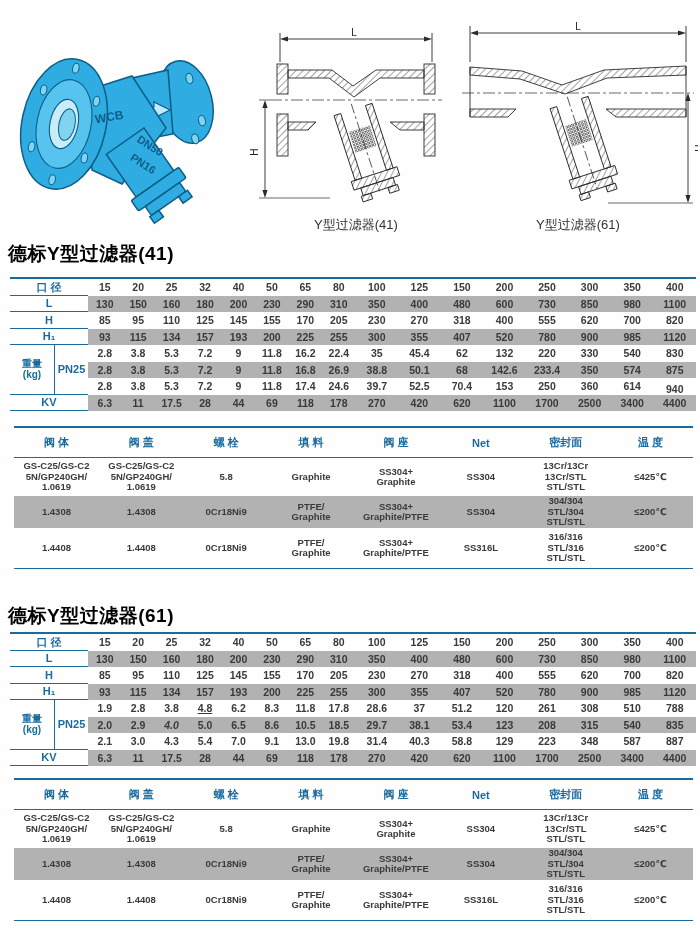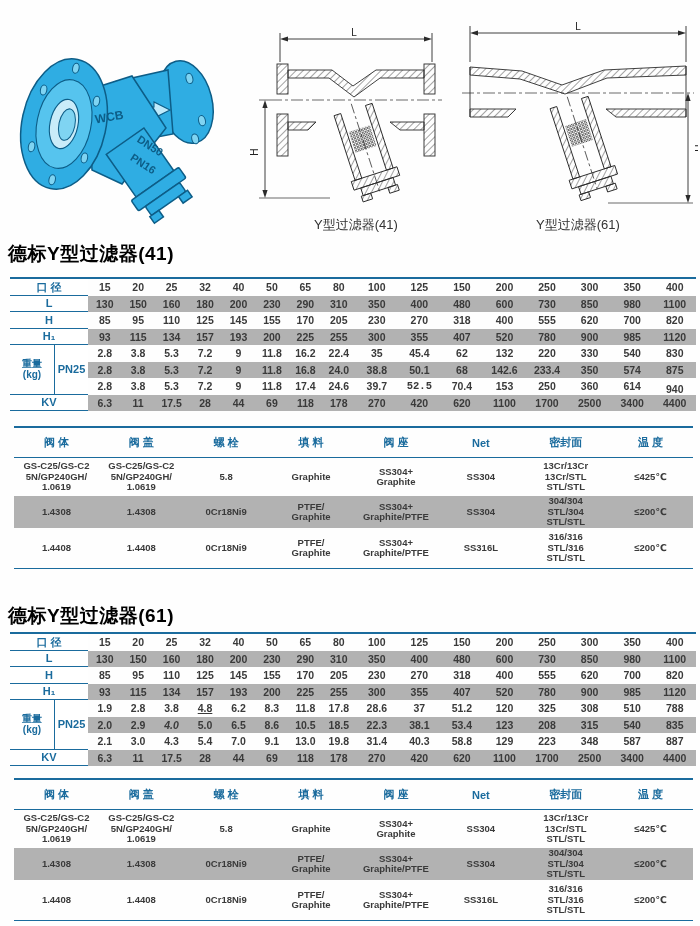--- a/index.html
+++ b/index.html
@@ -244,39 +244,39 @@
     <div class="dv" style="grid-area: 5 / 16;">330</div>
     <div class="dv" style="grid-area: 5 / 17;">540</div>
     <div class="dv" style="grid-area: 5 / 18;">830</div>
     <div class="dv sh" style="grid-area: 6 / 3;">2.8</div>
     <div class="dv sh" style="grid-area: 6 / 4;">3.8</div>
     <div class="dv sh" style="grid-area: 6 / 5;">5.3</div>
     <div class="dv sh" style="grid-area: 6 / 6;">7.2</div>
     <div class="dv sh" style="grid-area: 6 / 7;">9</div>
     <div class="dv sh" style="grid-area: 6 / 8;">11.8</div>
     <div class="dv sh" style="grid-area: 6 / 9;">16.8</div>
-    <div class="dv sh" style="grid-area: 6 / 10;">24.0</div>
+    <div class="dv sh" style="grid-area: 6 / 10;">26.9</div>
     <div class="dv sh" style="grid-area: 6 / 11;">38.8</div>
     <div class="dv sh" style="grid-area: 6 / 12;">50.1</div>
     <div class="dv sh" style="grid-area: 6 / 13;">68</div>
     <div class="dv sh" style="grid-area: 6 / 14;">142.6</div>
     <div class="dv sh" style="grid-area: 6 / 15;">233.4</div>
     <div class="dv sh" style="grid-area: 6 / 16;">350</div>
     <div class="dv sh" style="grid-area: 6 / 17;">574</div>
     <div class="dv sh" style="grid-area: 6 / 18;">875</div>
     <div class="dv" style="grid-area: 7 / 3;">2.8</div>
     <div class="dv" style="grid-area: 7 / 4;">3.8</div>
     <div class="dv" style="grid-area: 7 / 5;">5.3</div>
     <div class="dv" style="grid-area: 7 / 6;">7.2</div>
     <div class="dv" style="grid-area: 7 / 7;">9</div>
     <div class="dv" style="grid-area: 7 / 8;">11.8</div>
     <div class="dv" style="grid-area: 7 / 9;">17.4</div>
     <div class="dv" style="grid-area: 7 / 10;">24.6</div>
     <div class="dv" style="grid-area: 7 / 11;">39.7</div>
-    <div class="dv" style="grid-area: 7 / 12; font-family: Liberation Mono, monospace;">52.5</div>
+    <div class="dv" style="grid-area: 7 / 12;">52.5</div>
     <div class="dv" style="grid-area: 7 / 13;">70.4</div>
     <div class="dv" style="grid-area: 7 / 14;">153</div>
     <div class="dv" style="grid-area: 7 / 15;">250</div>
     <div class="dv" style="grid-area: 7 / 16;">360</div>
     <div class="dv" style="grid-area: 7 / 17;">614</div>
     <div class="dv" style="grid-area: 7 / 18; margin-top: 6px;">940</div>
     <div class="dl" style="grid-area: 8 / 1 / auto / 3;">KV</div>
     <div class="dv sh" style="grid-area: 8 / 3;">6.3</div>
     <div class="dv sh" style="grid-area: 8 / 4;">11</div>
     <div class="dv sh" style="grid-area: 8 / 5;">17.5</div>
@@ -424,33 +424,33 @@
     <div class="dv" style="grid-area: 5 / 5;">3.8</div>
     <div class="dv" style="grid-area: 5 / 6; text-decoration: underline;">4.8</div>
     <div class="dv" style="grid-area: 5 / 7;">6.2</div>
     <div class="dv" style="grid-area: 5 / 8;">8.3</div>
     <div class="dv" style="grid-area: 5 / 9;">11.8</div>
     <div class="dv" style="grid-area: 5 / 10;">17.8</div>
     <div class="dv" style="grid-area: 5 / 11;">28.6</div>
     <div class="dv" style="grid-area: 5 / 12;">37</div>
     <div class="dv" style="grid-area: 5 / 13;">51.2</div>
     <div class="dv" style="grid-area: 5 / 14;">120</div>
-    <div class="dv" style="grid-area: 5 / 15;">325</div>
+    <div class="dv" style="grid-area: 5 / 15;">261</div>
     <div class="dv" style="grid-area: 5 / 16;">308</div>
     <div class="dv" style="grid-area: 5 / 17;">510</div>
     <div class="dv" style="grid-area: 5 / 18;">788</div>
     <div class="dv sh" style="grid-area: 6 / 3;">2.0</div>
     <div class="dv sh" style="grid-area: 6 / 4;">2.9</div>
     <div class="dv sh" style="grid-area: 6 / 5; font-style: italic;">4.0</div>
     <div class="dv sh" style="grid-area: 6 / 6;">5.0</div>
     <div class="dv sh" style="grid-area: 6 / 7;">6.5</div>
     <div class="dv sh" style="grid-area: 6 / 8;">8.6</div>
     <div class="dv sh" style="grid-area: 6 / 9;">10.5</div>
     <div class="dv sh" style="grid-area: 6 / 10;">18.5</div>
-    <div class="dv sh" style="grid-area: 6 / 11;">22.3</div>
+    <div class="dv sh" style="grid-area: 6 / 11;">29.7</div>
     <div class="dv sh" style="grid-area: 6 / 12;">38.1</div>
     <div class="dv sh" style="grid-area: 6 / 13;">53.4</div>
     <div class="dv sh" style="grid-area: 6 / 14;">123</div>
     <div class="dv sh" style="grid-area: 6 / 15;">208</div>
     <div class="dv sh" style="grid-area: 6 / 16;">315</div>
     <div class="dv sh" style="grid-area: 6 / 17;">540</div>
     <div class="dv sh" style="grid-area: 6 / 18;">835</div>
     <div class="dv" style="grid-area: 7 / 3;">2.1</div>
     <div class="dv" style="grid-area: 7 / 4;">3.0</div>
     <div class="dv" style="grid-area: 7 / 5;">4.3</div>

